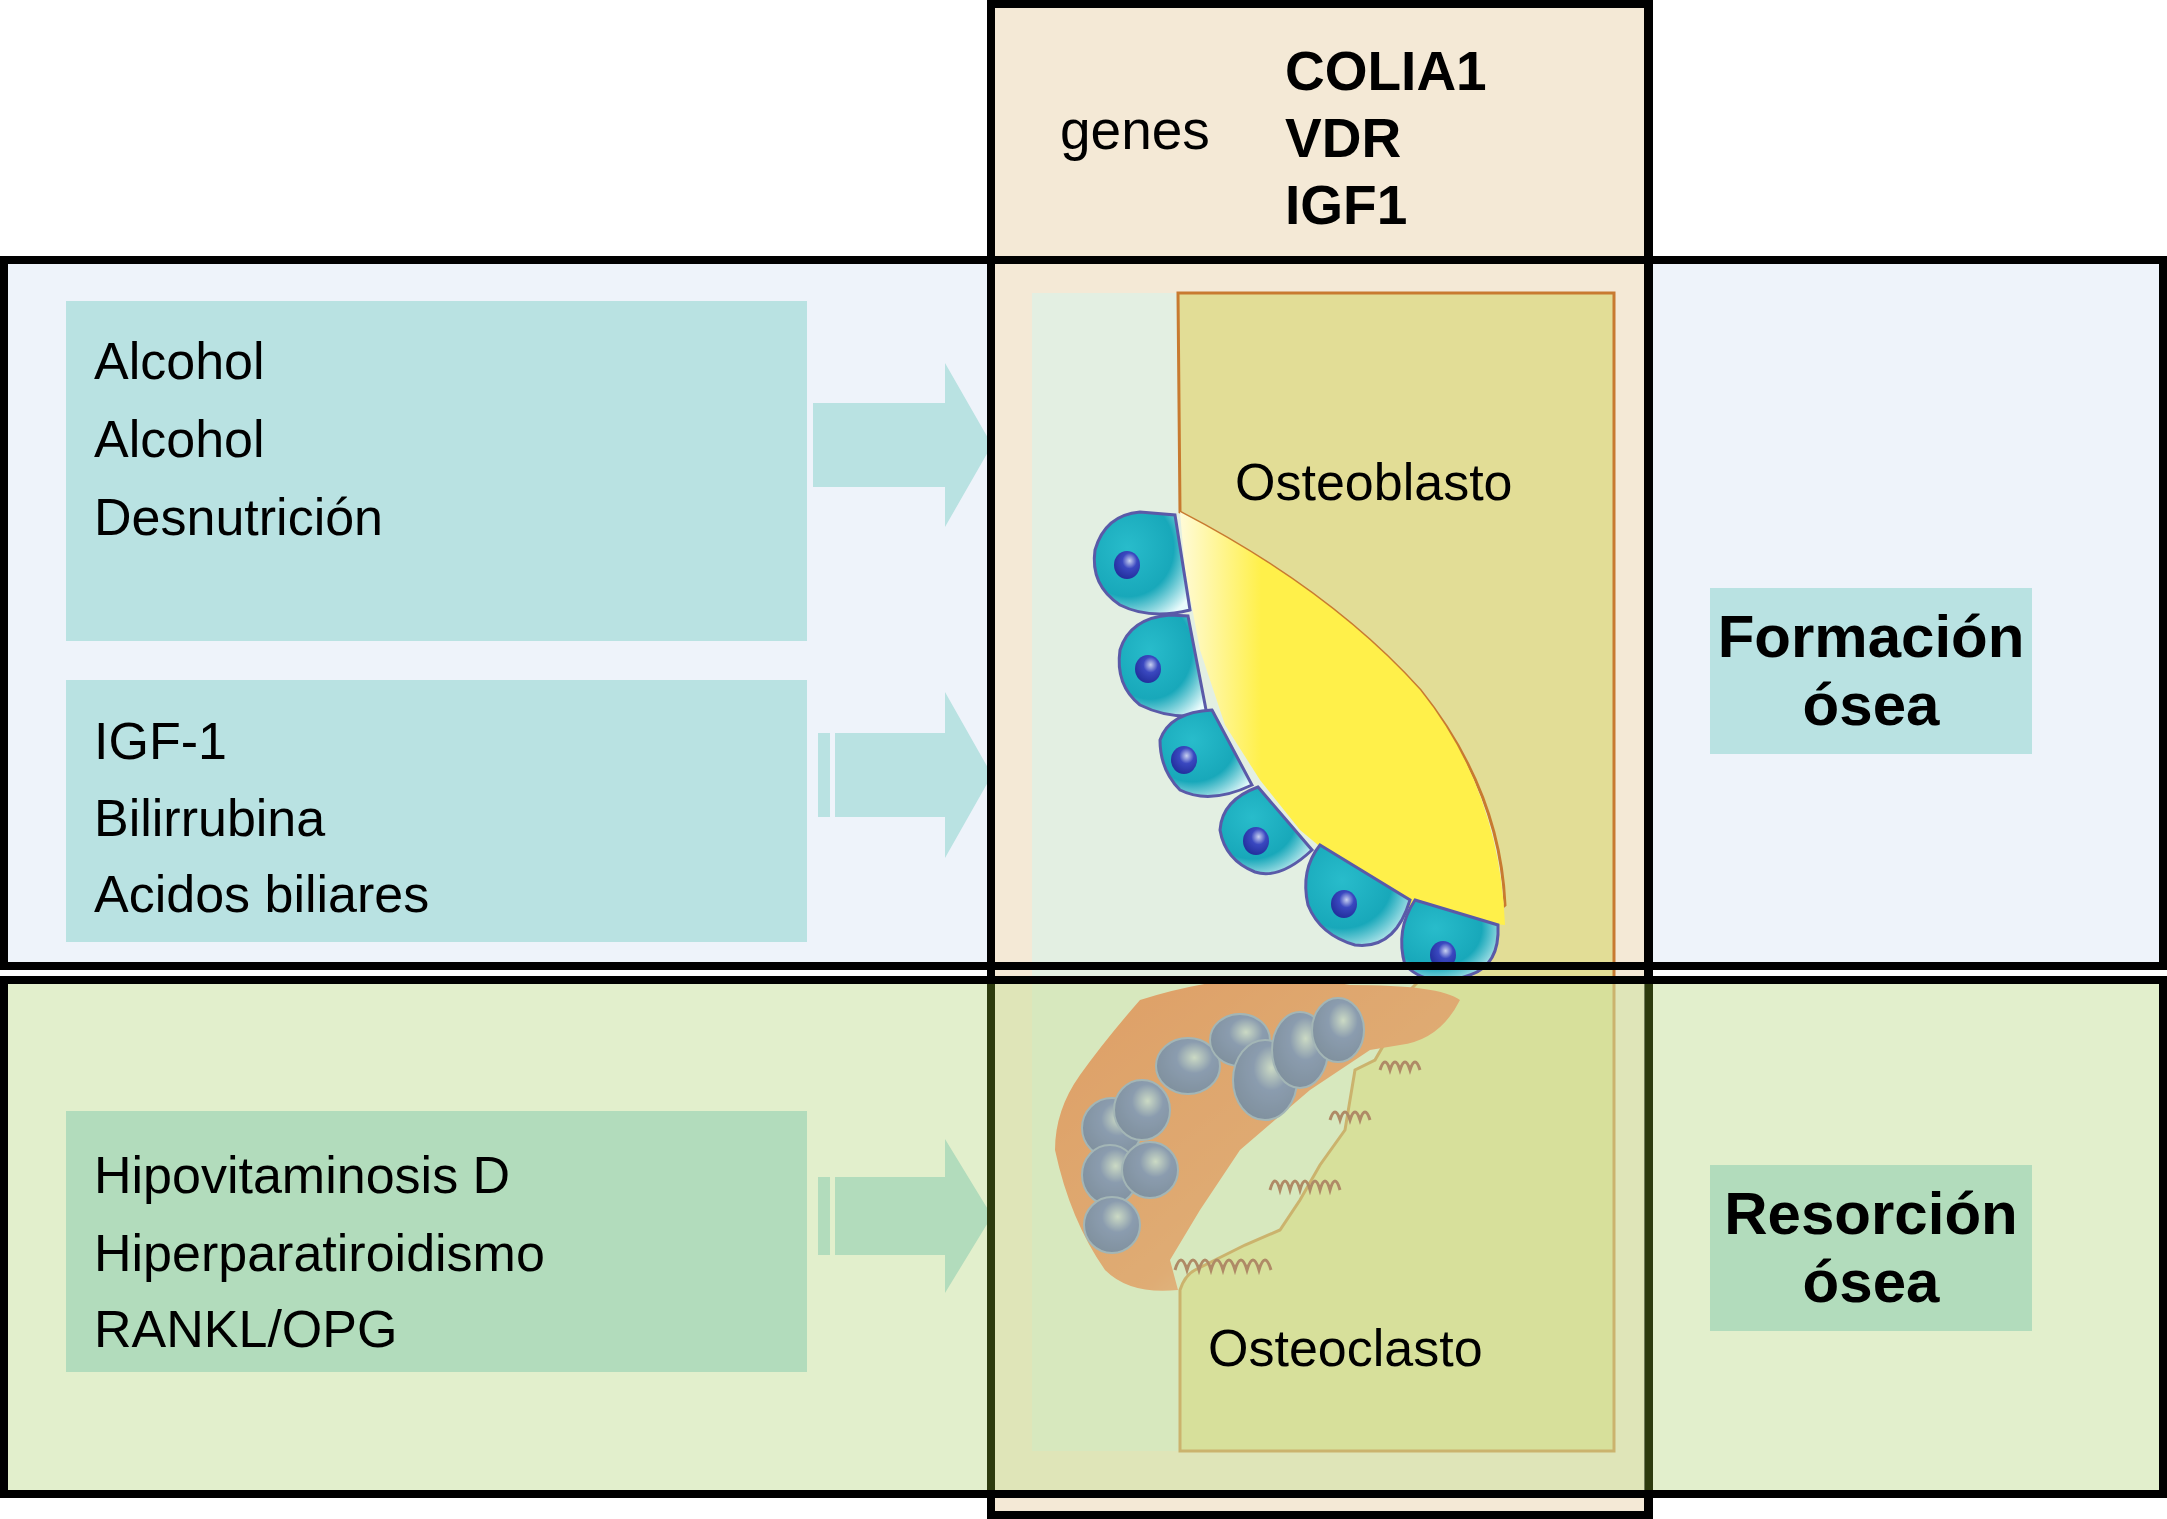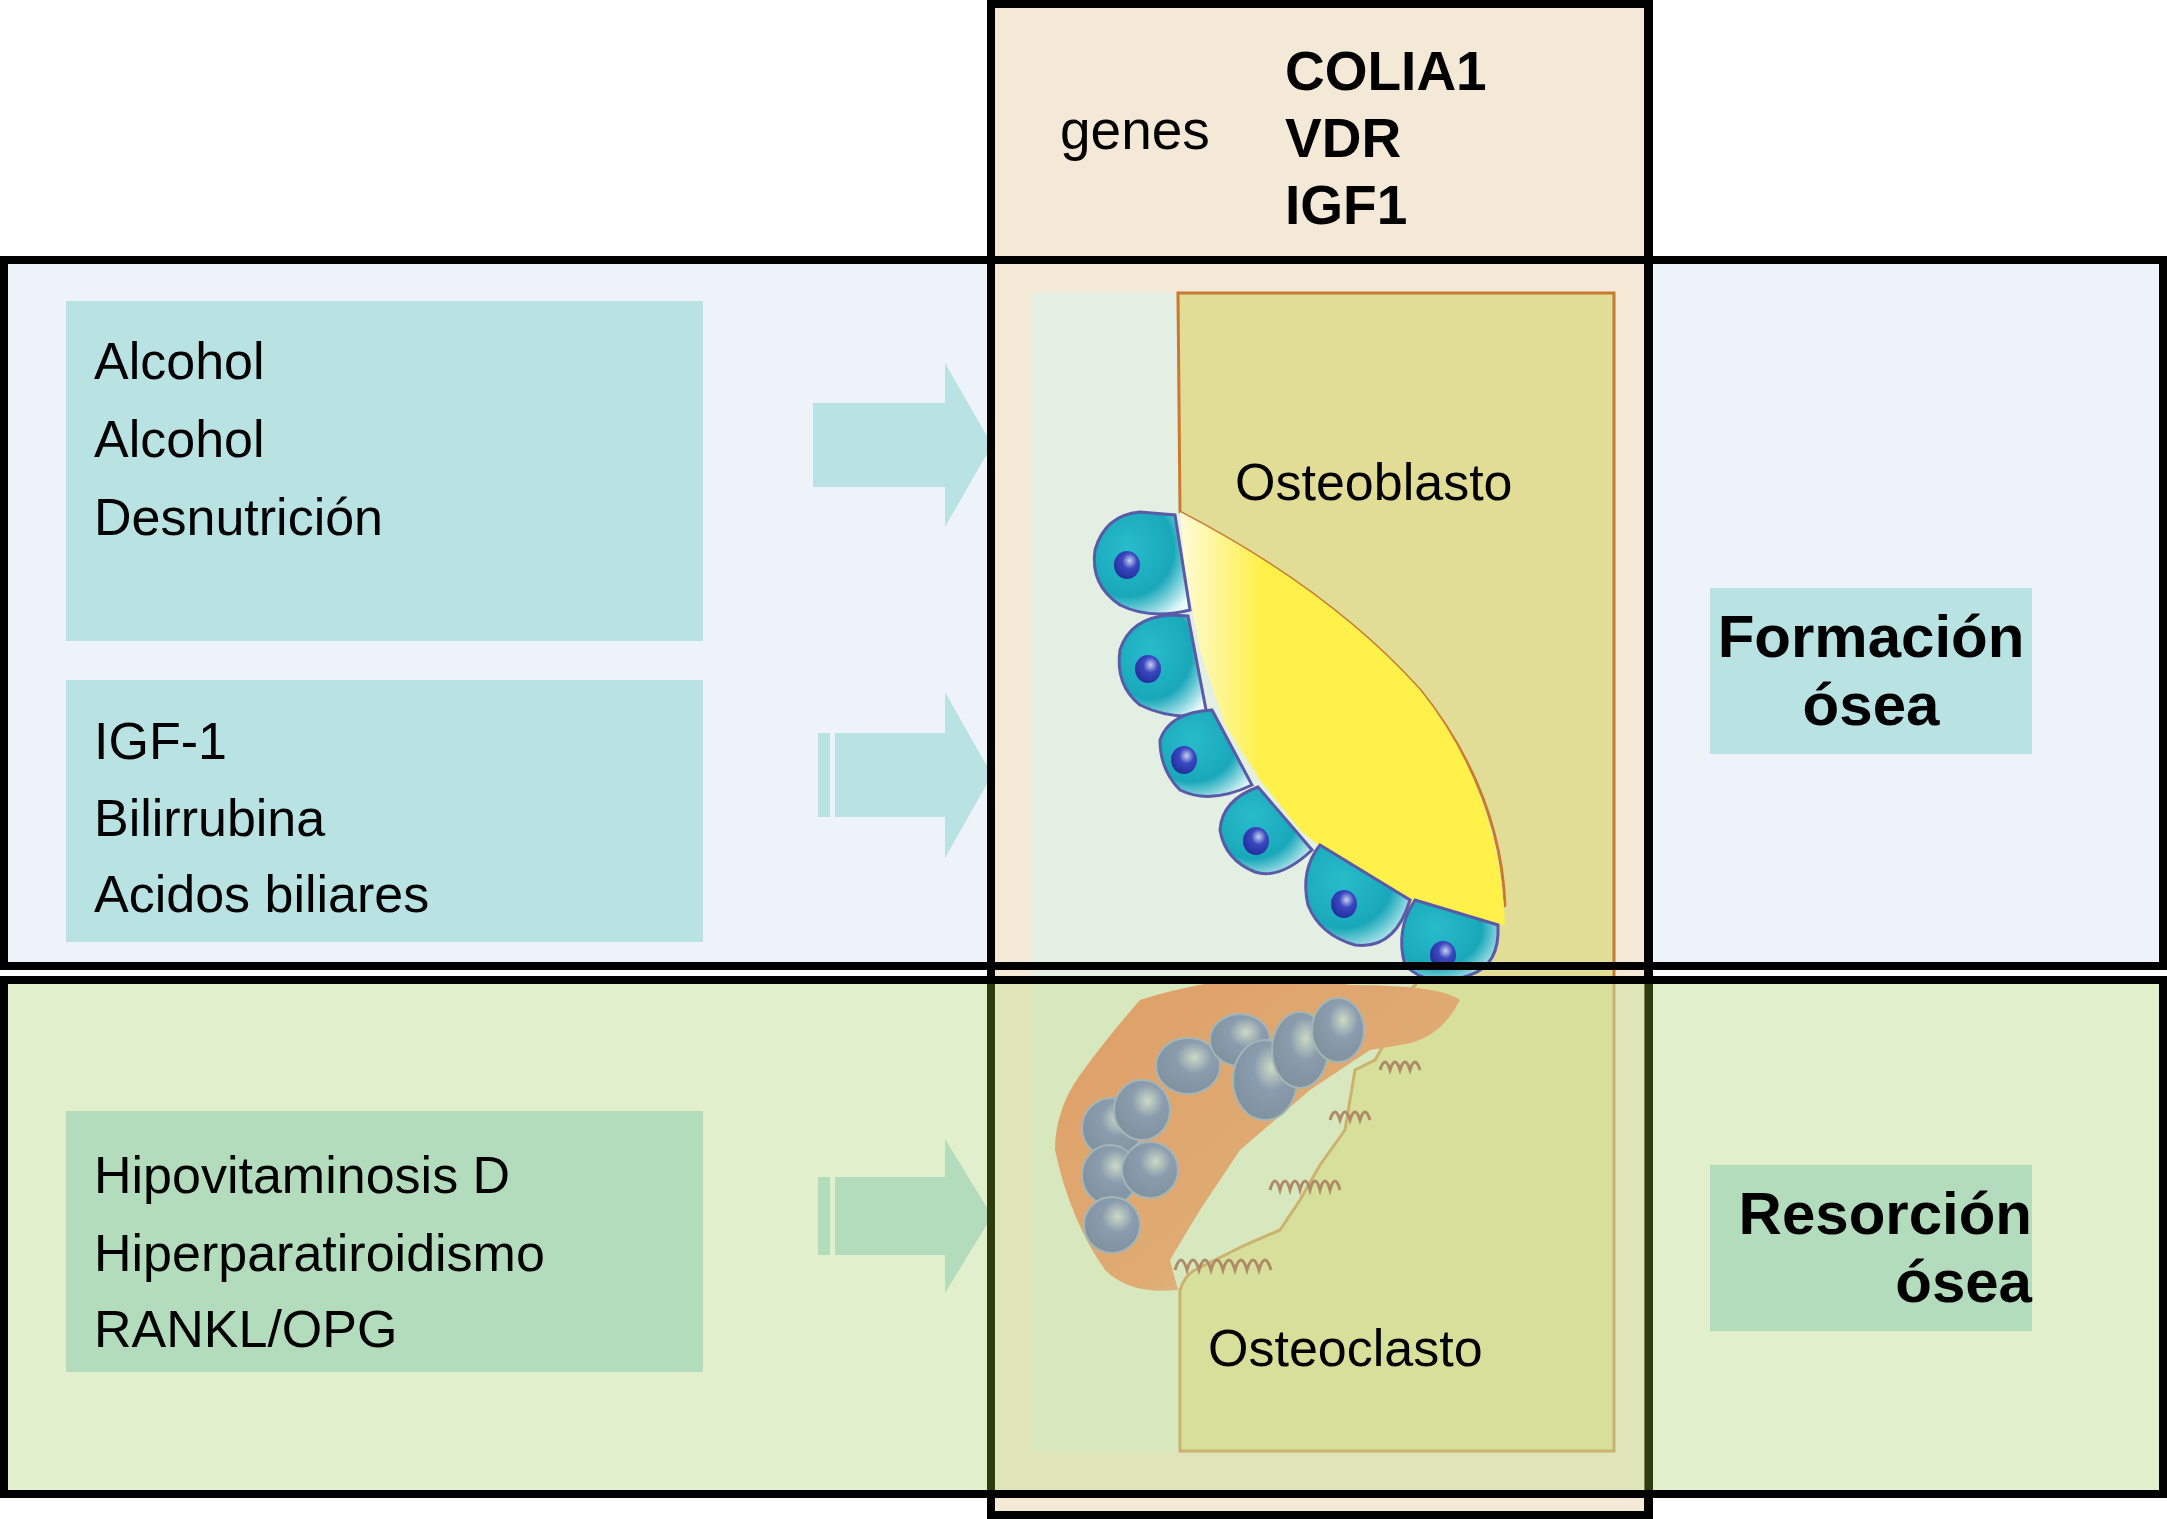--- a/index.html
+++ b/index.html
@@ -27,31 +27,31 @@
   #col-left-line-bot { left:987px; top:1490px; width:8px; height:29px; background:#000; }
   #col-right-line-bot { left:1645px; top:1490px; width:8px; height:29px; background:#000; }
 
   
   .gene-label { font-size:55px; line-height:1; }
   #genes-word { left:1060px; top:103px; }
   #gene-list { left:1285px; top:38px; }
   #gene-list div { font-size:55px; line-height:67px;font-weight:bold; }
 
   
-  .factor-box { left:66px; width:637px; padding-left:28px; font-size:52px; }
+  .factor-box { left:66px; width:741px; padding-left:28px; font-size:52px; }
   .factor-box div { position:absolute; left:28px; line-height:1; white-space:nowrap; }
   #factor-box-1 { top:301px; height:340px; background:#b9e2e2; }
   #factor-box-2 { top:668px; height:262px; background:#b9e2e2;margin-top:12px; }
   #factor-box-3 { top:1111px; height:261px; background:#b2dcbc; }
 
   
   .outcome { left:1710px; width:322px; font-weight:bold; font-size:60px; text-align:center; line-height:68px;
              display:flex; flex-direction:column; justify-content:center; }
   #outcome-formation { top:588px; height:166px; background:#b9e2e2; }
-  #outcome-resorption { top:1165px; height:166px; background:#b2dcbc;align-items:flex-end; }
+  #outcome-resorption { top:1165px; height:166px; background:#b2dcbc; }
 
   .cell-label { font-weight:normal; font-size:52px; white-space:nowrap; }
   #osteoblast-label { left:1235px; top:452px; }
   #osteoclast-label { left:1208px; top:1318px; }
 
   svg { position:absolute; overflow:visible; }
 </style>
 </head>
 <body>
 

